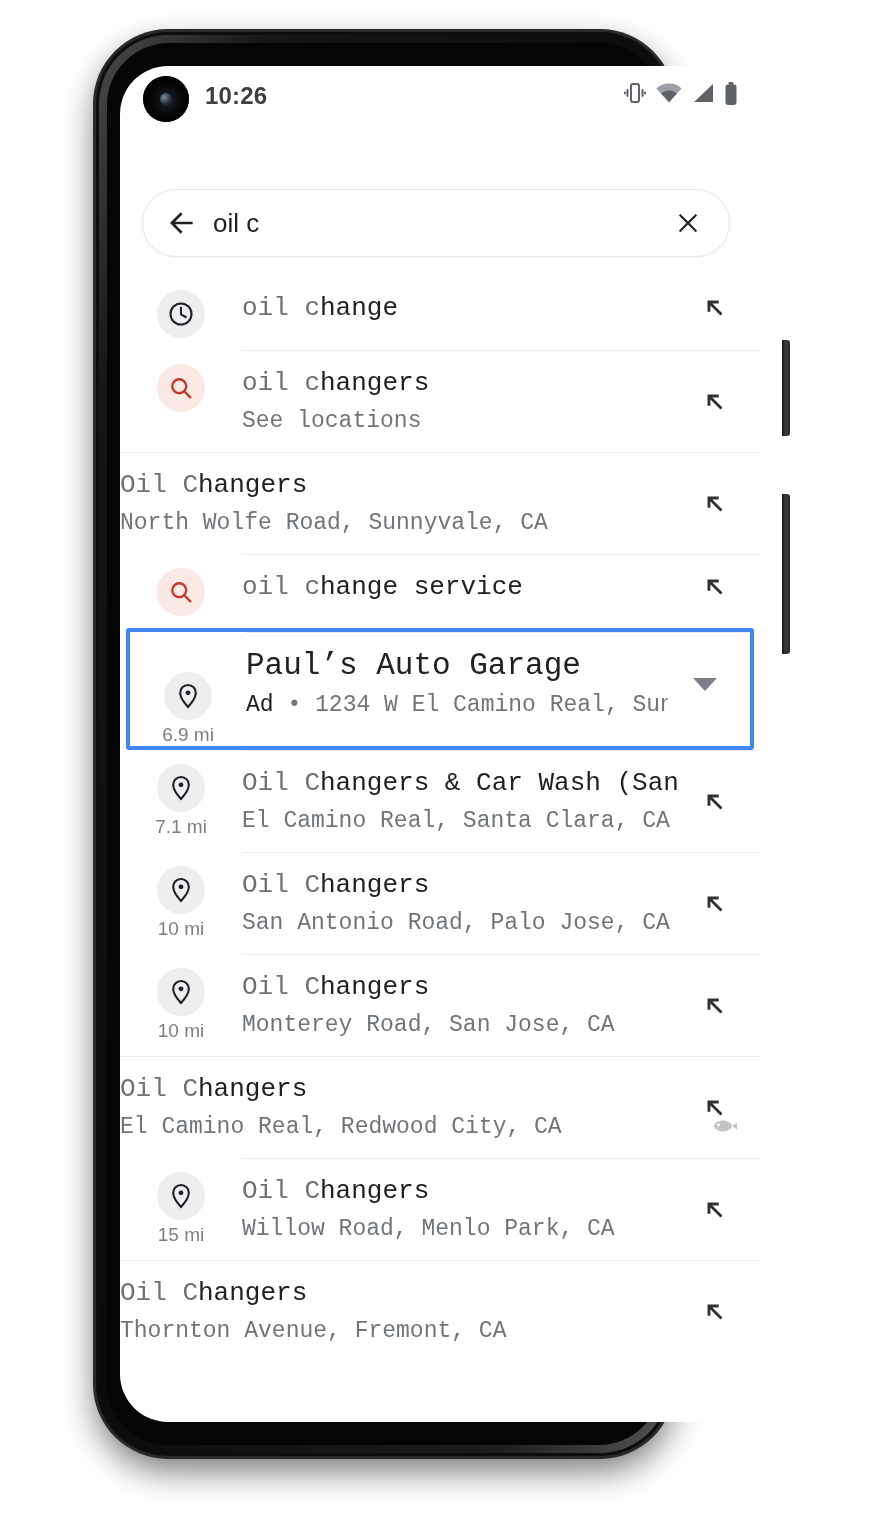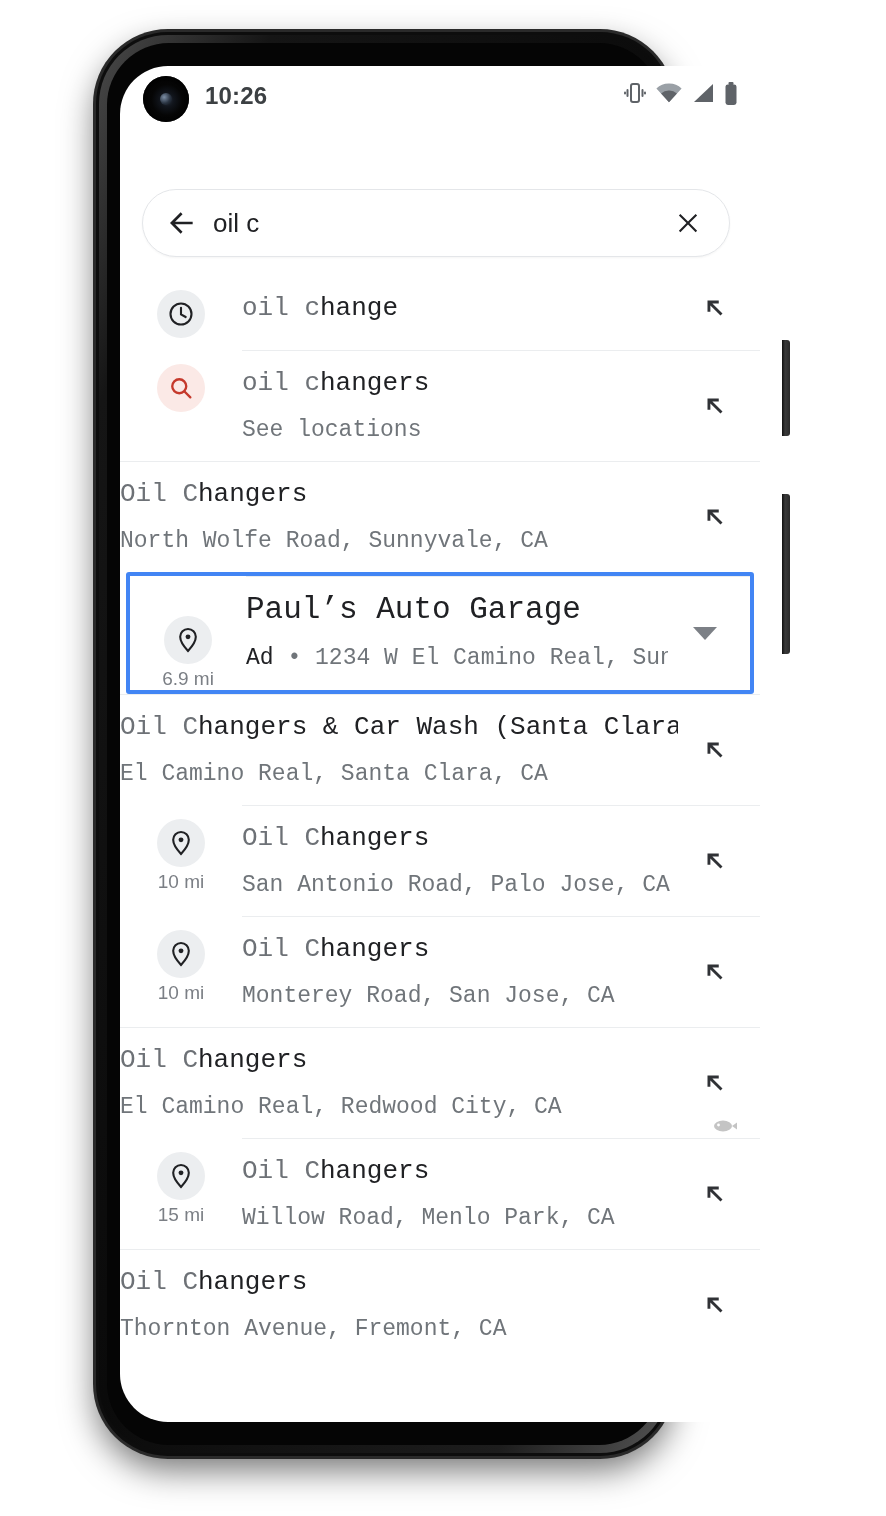--- a/index.html
+++ b/index.html
@@ -207,21 +207,21 @@
   }
   .row-title {
     font-size: 26px;
     line-height: 32px;
     color: #202124;
     white-space: nowrap;
     overflow: hidden;
   }
   .row-title .matched { color: #6d7176; }
   .row-subtitle {
-    margin-top: 16px;
+    margin-top: 7px;
     font-size: 23px;
     line-height: 30px;
     color: #70757a;
     white-space: nowrap;
     overflow: hidden;
   }
   .row-subtitle .ad-label { color: #202124; }
   .row-trailing {
     width: 74px;
     flex: 0 0 auto;
@@ -371,20 +371,41 @@
             <div class="row-subtitle">North Wolfe Road, Sunnyvale, CA</div>
           </div>
           <div class="row-trailing">
             <svg width="30" height="30" viewBox="0 0 24 24">
               <path d="M6 6h9v2.3H9.9l8.1 8.1-1.6 1.6-8.1-8.1V15H6z" fill="#303236"></path>
             </svg>
           </div>
         </div>
       </div>
 
+      <div class="suggestion-row">
+        <div class="row-leading">
+          <span class="leading-circle search-circle">
+            <svg width="28" height="28" viewBox="0 0 24 24">
+              <circle cx="10.5" cy="10.5" r="6" fill="none" stroke="#c5392c" stroke-width="2"></circle>
+              <path d="M15 15l5 5" stroke="#c5392c" stroke-width="2" stroke-linecap="round"></path>
+            </svg>
+          </span>
+          <span class="row-distance"></span>
+        </div>
+        <div class="row-body">
+          <div class="row-text">
+            <div class="row-title"><span class="matched">oil c</span><span>hange service</span></div>
+          </div>
+          <div class="row-trailing">
+            <svg width="30" height="30" viewBox="0 0 24 24">
+              <path d="M6 6h9v2.3H9.9l8.1 8.1-1.6 1.6-8.1-8.1V15H6z" fill="#303236"></path>
+            </svg>
+          </div>
+        </div>
+      </div>
 
       <div class="suggestion-row" id="highlighted-row">
         <div class="row-leading">
           <span class="leading-circle">
             <svg width="28" height="28" viewBox="0 0 24 24">
               <path d="M12 2.6c-3.7 0-6.7 3-6.7 6.7 0 5 6.7 12.1 6.7 12.1s6.7-7.1 6.7-12.1c0-3.7-3-6.7-6.7-6.7z" fill="none" stroke="#202124" stroke-width="1.8"></path>
               <circle cx="12" cy="9.3" r="2.1" fill="#202124"></circle>
             </svg>
           </span>
           <span class="row-distance">6.9 mi</span>
@@ -394,20 +415,29 @@
             <div class="row-title">Paul’s Auto Garage</div>
             <div class="row-subtitle"><span class="ad-label">Ad</span><span> • </span><span>1234 W El Camino Real, Sunnyvale, CA</span></div>
           </div>
           <div class="row-trailing">
             <span class="caret-icon"></span>
           </div>
         </div>
       </div>
 
       <div class="suggestion-row">
+        <div class="row-leading">
+          <span class="leading-circle">
+            <svg width="28" height="28" viewBox="0 0 24 24">
+              <path d="M12 2.6c-3.7 0-6.7 3-6.7 6.7 0 5 6.7 12.1 6.7 12.1s6.7-7.1 6.7-12.1c0-3.7-3-6.7-6.7-6.7z" fill="none" stroke="#202124" stroke-width="1.8"></path>
+              <circle cx="12" cy="9.3" r="2.1" fill="#202124"></circle>
+            </svg>
+          </span>
+          <span class="row-distance">7.1 mi</span>
+        </div>
         <div class="row-body">
           <div class="row-text">
             <div class="row-title"><span class="matched">Oil C</span><span>hangers &amp; Car Wash (Santa Clara)</span></div>
             <div class="row-subtitle">El Camino Real, Santa Clara, CA</div>
           </div>
           <div class="row-trailing">
             <svg width="30" height="30" viewBox="0 0 24 24">
               <path d="M6 6h9v2.3H9.9l8.1 8.1-1.6 1.6-8.1-8.1V15H6z" fill="#303236"></path>
             </svg>
           </div>

